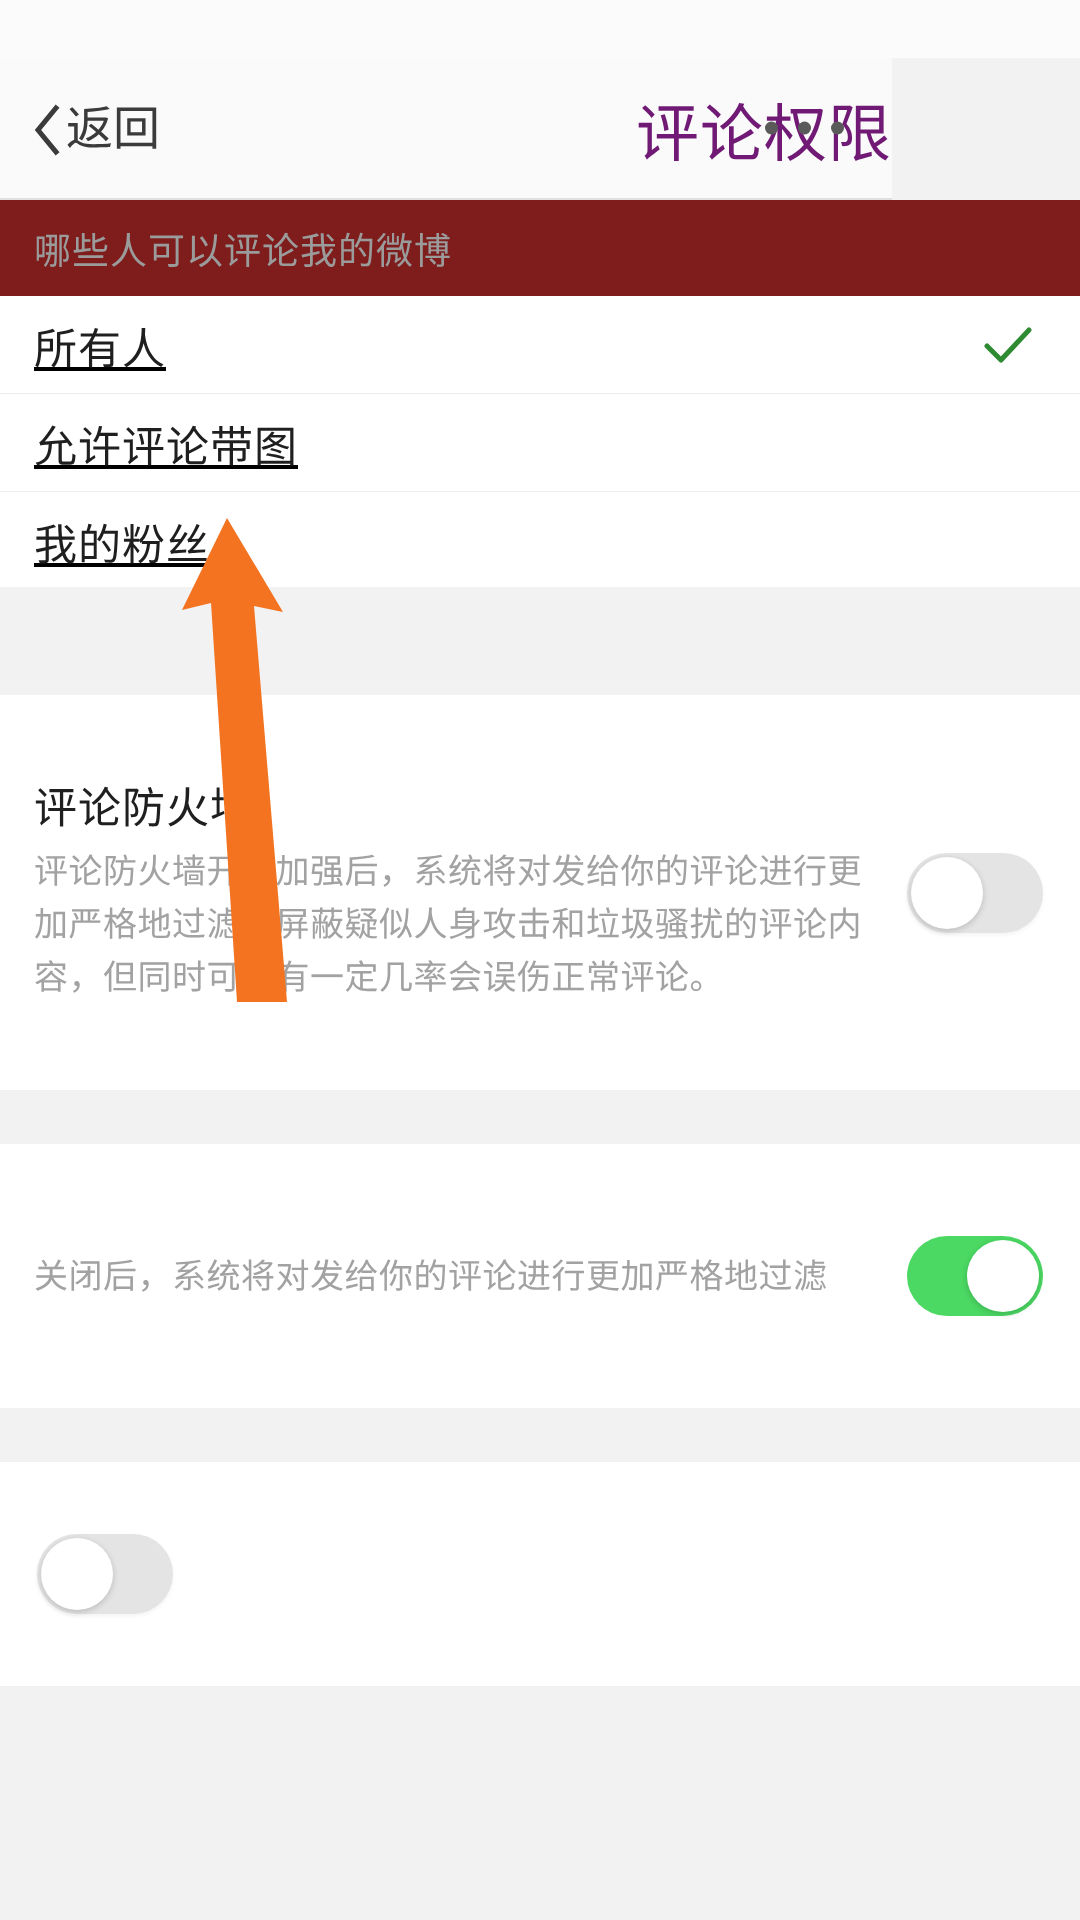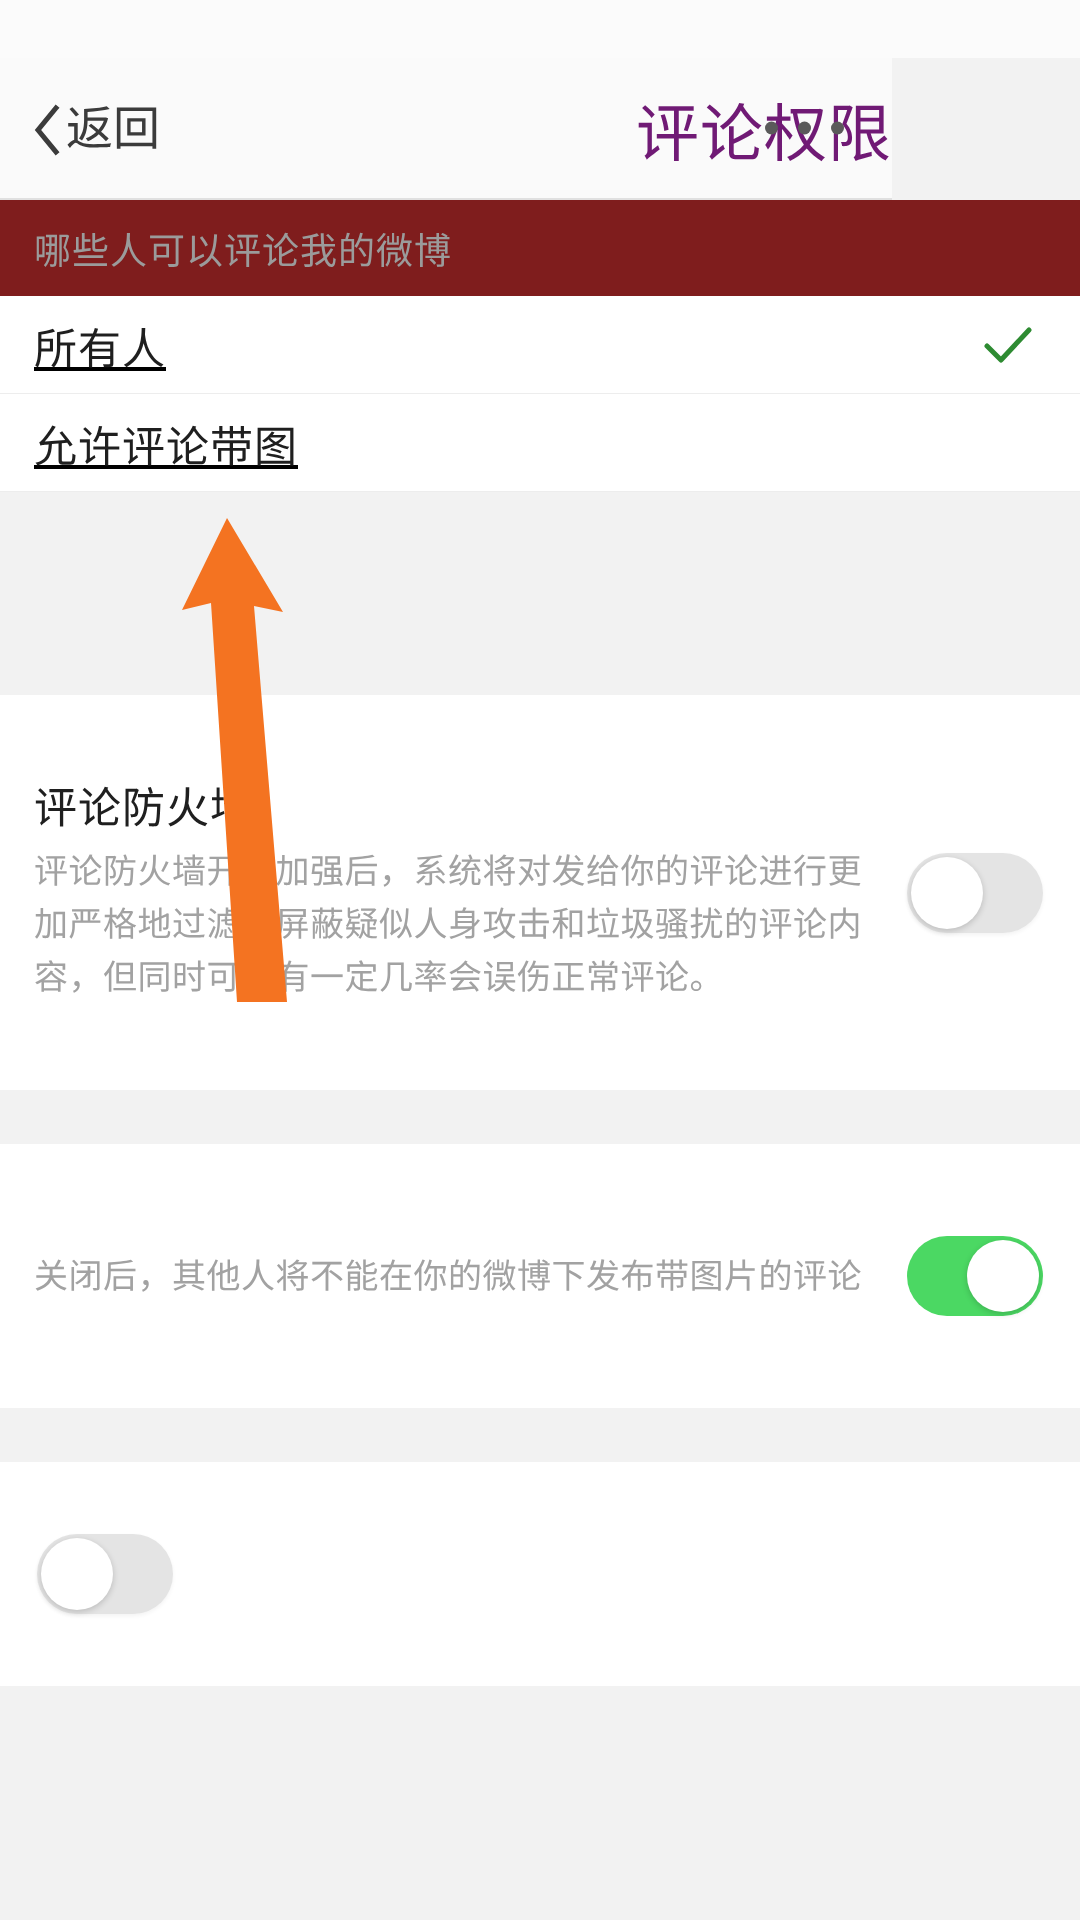--- a/index.html
+++ b/index.html
@@ -274,20 +274,23 @@
     </div>
 
     <div class="hairline"></div>
 
     <div class="choice-row">
       <span class="choice-label">允许评论带图</span>
     </div>
 
     <div class="hairline"></div>
 
+    <div class="choice-row">
+      <span class="choice-label">我的粉丝</span>
+    </div>
 
   </div>
 
   <div class="gap" style="position:absolute; top:587px; left:0; height:108px;"></div>
 
   <div class="setting" style="top:695px; height:395px;">
     <div class="texts">
       <div class="s-title">评论防火墙</div>
       <div class="s-desc">评论防火墙开启加强后，系统将对发给你的评论进行更加严格地过滤，屏蔽疑似人身攻击和垃圾骚扰的评论内容，但同时可能有一定几率会误伤正常评论。</div>
     </div>
@@ -295,21 +298,21 @@
       <div class="switch">
         <div class="knob"></div>
       </div>
     </div>
   </div>
 
   <div class="gap" style="position:absolute; top:1090px; left:0; height:54px;"></div>
 
   <div class="setting" style="top:1144px; height:264px;">
     <div class="texts">
-      <div class="s-desc">关闭后，其他人将不能在你的微博下发布带图片的评论</div>
+      <div class="s-desc">关闭后，系统将对发给你的评论进行更加严格地过滤</div>
     </div>
     <div class="sw-wrap">
       <div class="switch on">
         <div class="knob"></div>
       </div>
     </div>
   </div>
 
   <div class="gap" style="position:absolute; top:1408px; left:0; height:54px;"></div>
 

